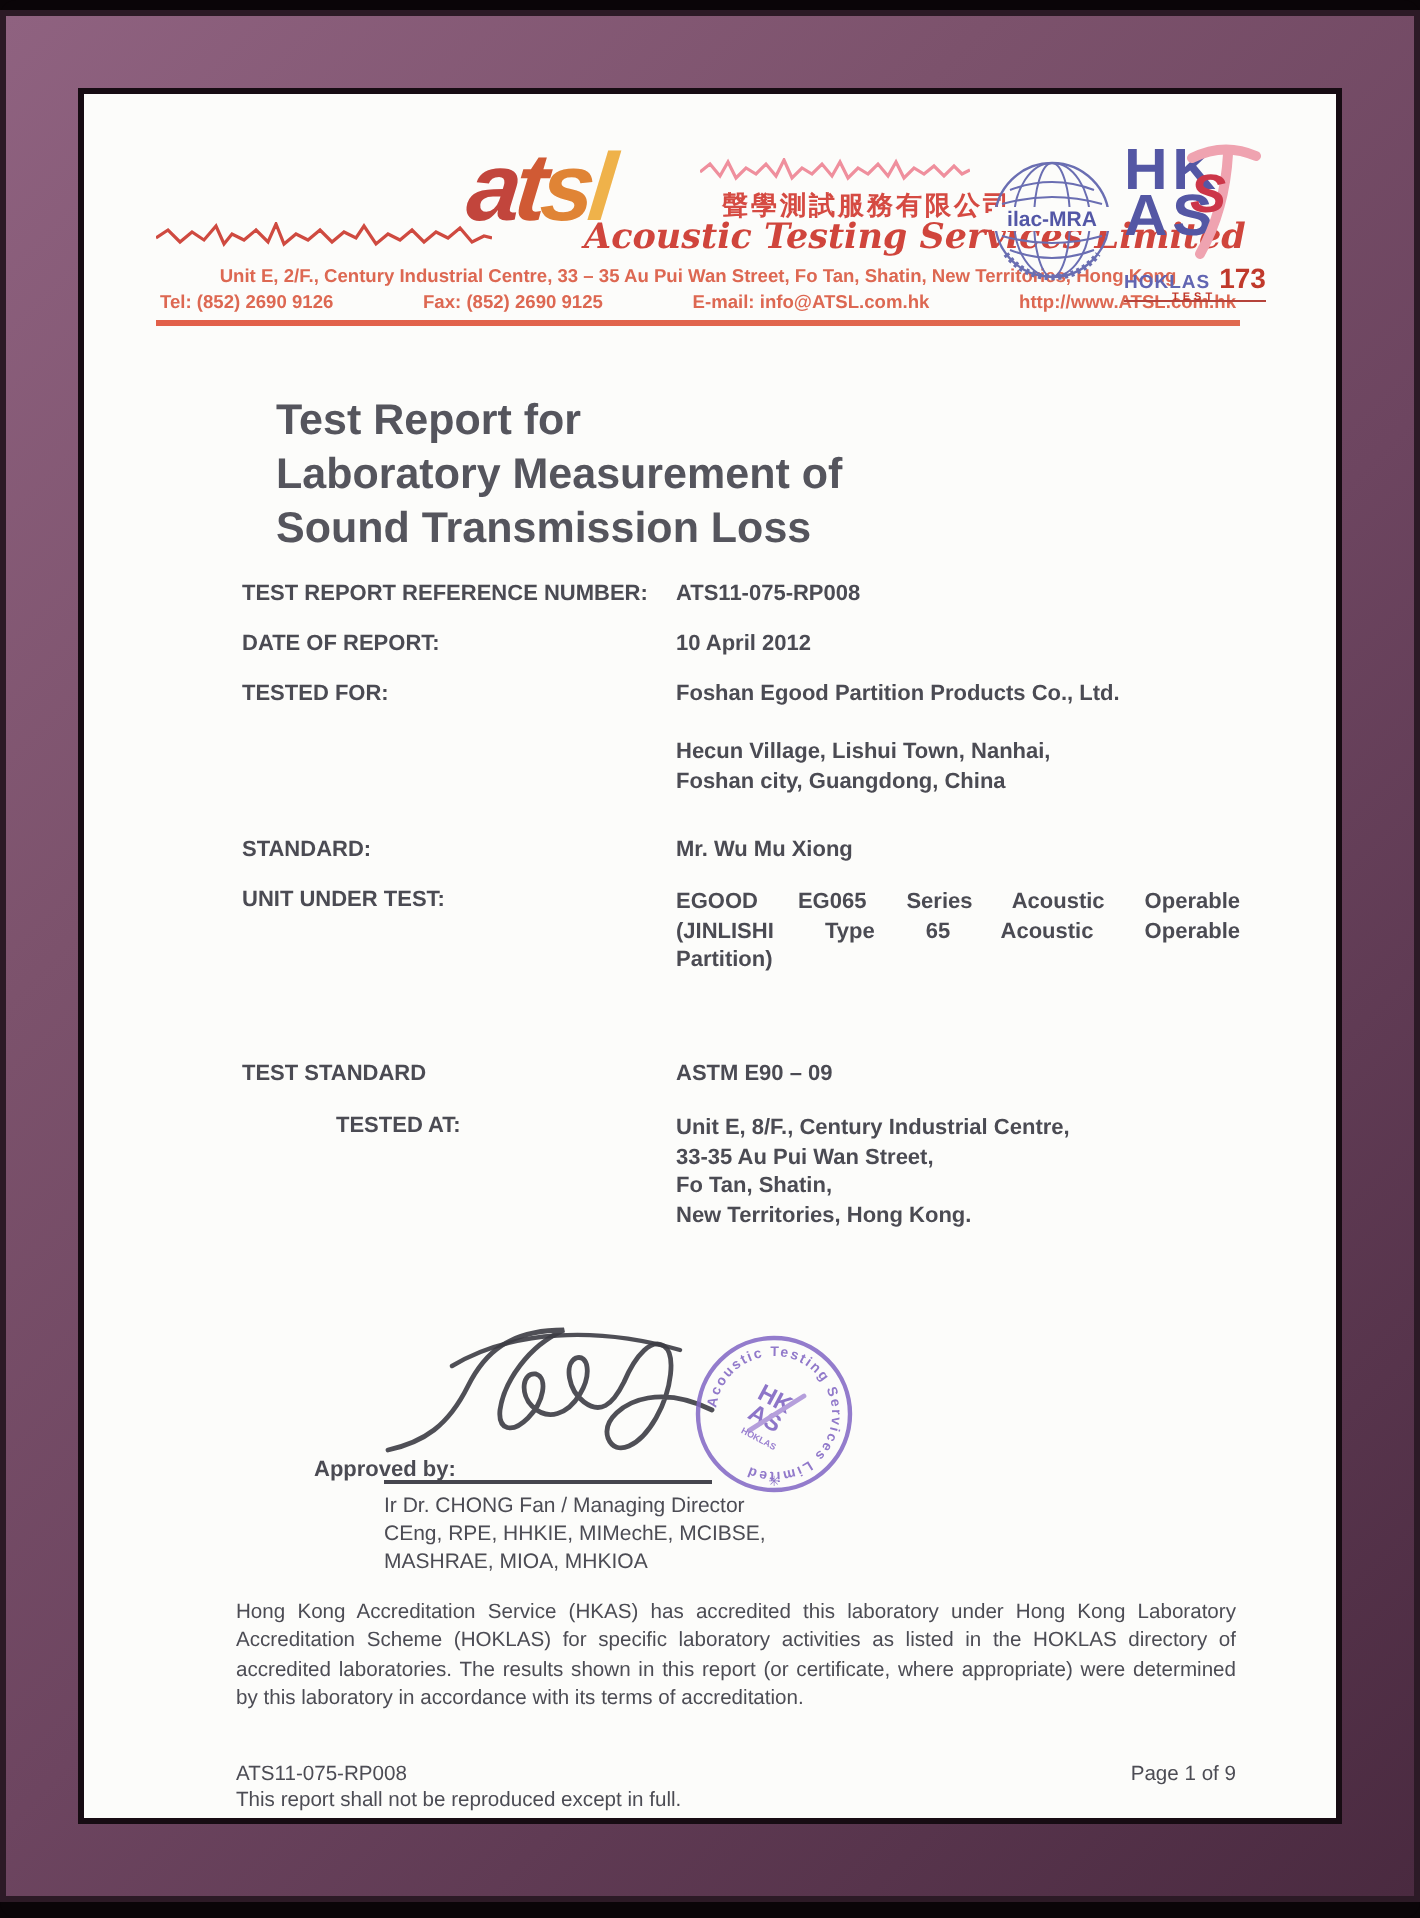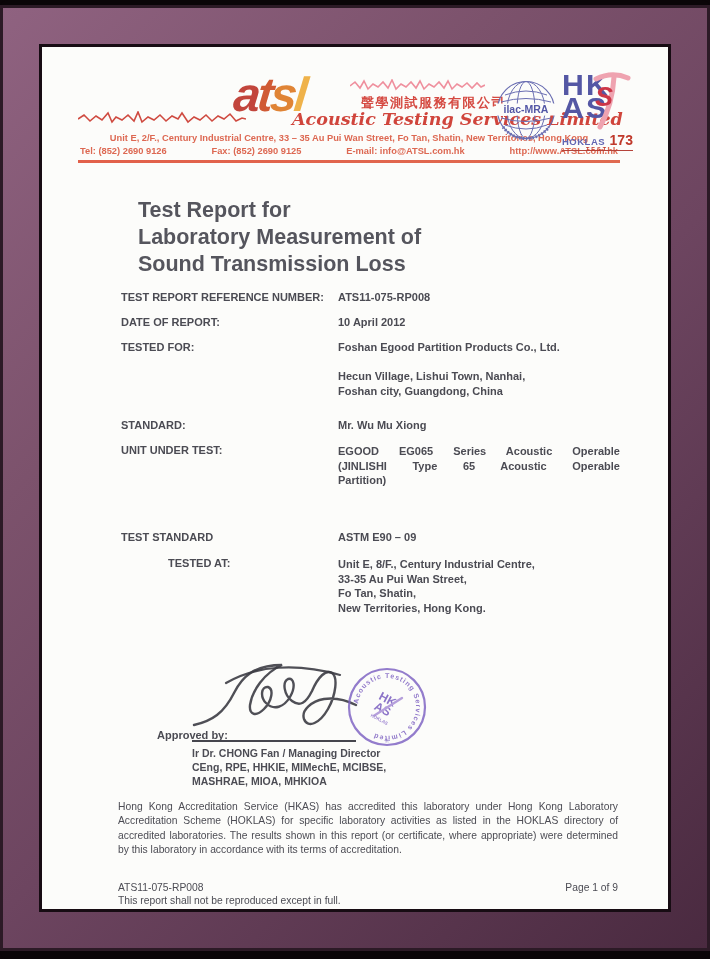--- a/index.html
+++ b/index.html
@@ -52,21 +52,21 @@
   .row .val { position:absolute; left:217px; width:282px; }
   .vlines { position:absolute; left:296px; width:282px; font-size:11px; font-weight:bold;
             color:#4b4b53; line-height:14.5px; }
   .jl { text-align:justify; text-align-last:justify; }
 
   
   .approved { position:absolute; left:79px; top:682px; font-size:11px; font-weight:bold; color:#4b4b53;margin-left:36px; }
   .sig-svg { position:absolute; left:148px; top:612px; }
   .sig-line { position:absolute; left:150px; top:693px; width:164px; height:2px; background:#46464e; }
   .approver { position:absolute; left:150px; top:699px; font-size:10.5px; color:#4c4c54;
-              line-height:14px; font-weight:bold; }
+              line-height:14px; font-weight:normal; }
   .stamp { position:absolute; left:304px; top:619px; opacity:.85; }
 
   
   .accred { position:absolute; left:76px; top:753px; width:500px; font-size:10.3px;
             color:#4c4c54; line-height:14.3px; text-align:justify; }
   .notice { position:absolute; left:76px; top:812px; font-size:10.3px; color:#4c4c54;margin-top:36px; }
   .refline { position:absolute; left:76px; top:835px; width:500px; font-size:10.3px; color:#4c4c54; }
   .refline .pg { float:right; }
 </style>
 </head>

